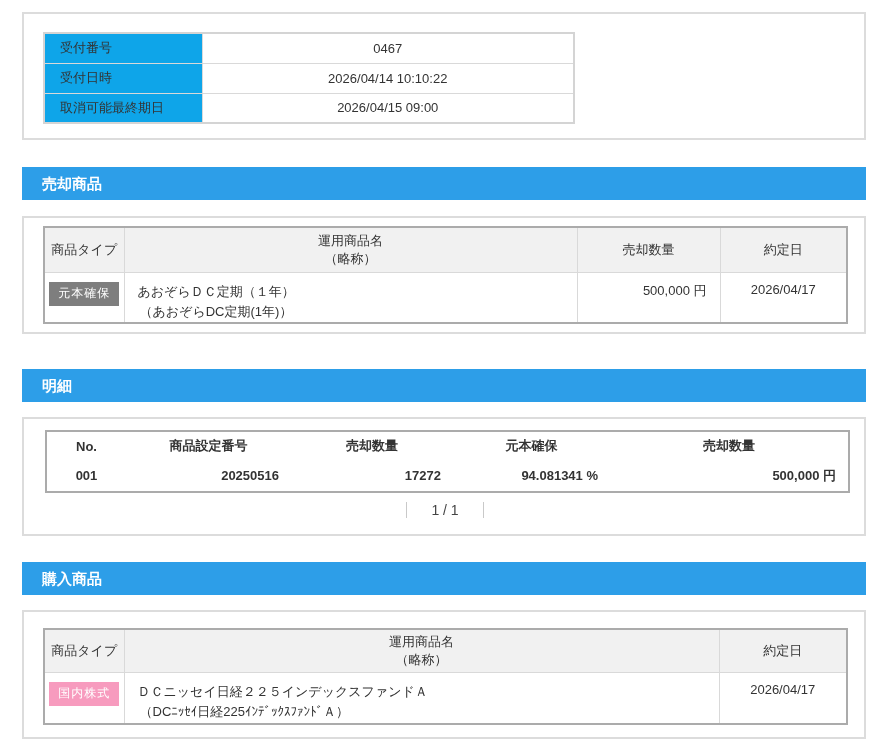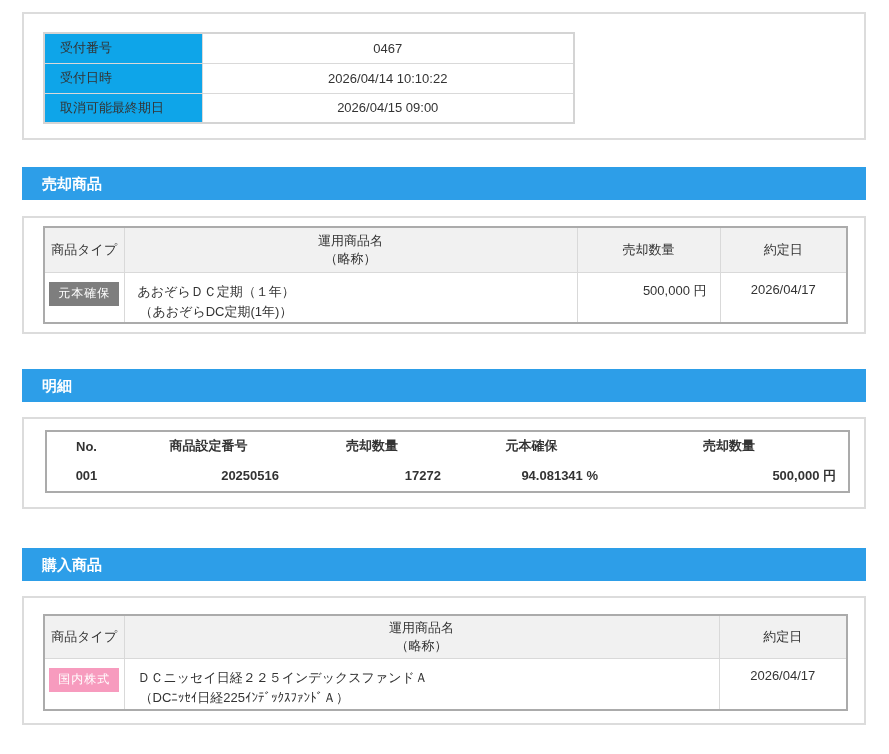--- a/index.html
+++ b/index.html
@@ -36,21 +36,21 @@
   .info-table td.lbl{width:158px;background:#0ea5e9;padding-left:15px;}
   .info-table td.val{padding-left:0;text-align:center;}
 
   
   .section-bar{
     height:33px;line-height:33px;background:var(--accent);
     color:#ffffff;font-weight:bold;font-size:15px;padding-left:20px;
   }
   .bar-sell{margin-top:27px;}
   .bar-detail{margin-top:35px;}
-  .bar-buy{margin-top:39px;}
+  .bar-buy{margin-top:26px;}
 
   
   .panel.tablebox{margin-top:16px;padding:8px 19px;}
   .panel.detailbox{margin-top:15px;padding:11px 19px 14px 21px;}
   .panel.buybox{margin-top:15px;padding:16px 19px 12px 19px;}
 
   .data-table{width:803px;border:2px solid var(--table-border);}
   .data-table th{
     background:var(--header-bg);font-weight:normal;text-align:center;
     border:1px solid var(--cell-border);vertical-align:middle;
@@ -182,20 +182,25 @@
       <tbody>
         <tr>
           <td class="ctr">001</td>
           <td class="num">20250516</td>
           <td class="num">17272</td>
           <td class="num">94.081341 %</td>
           <td class="num">500,000 円</td>
         </tr>
       </tbody>
     </table>
+    <div class="pagination">
+      <span class="sep"></span>
+      <span>1 / 1</span>
+      <span class="sep"></span>
+    </div>
   </div>
 
   <div class="section-bar bar-buy">購入商品</div>
   <div class="panel buybox">
     <table class="data-table buy-table">
       <colgroup>
         <col class="col-type">
           <col class="col-name-buy">
           <col class="col-date-buy">
       </colgroup>

